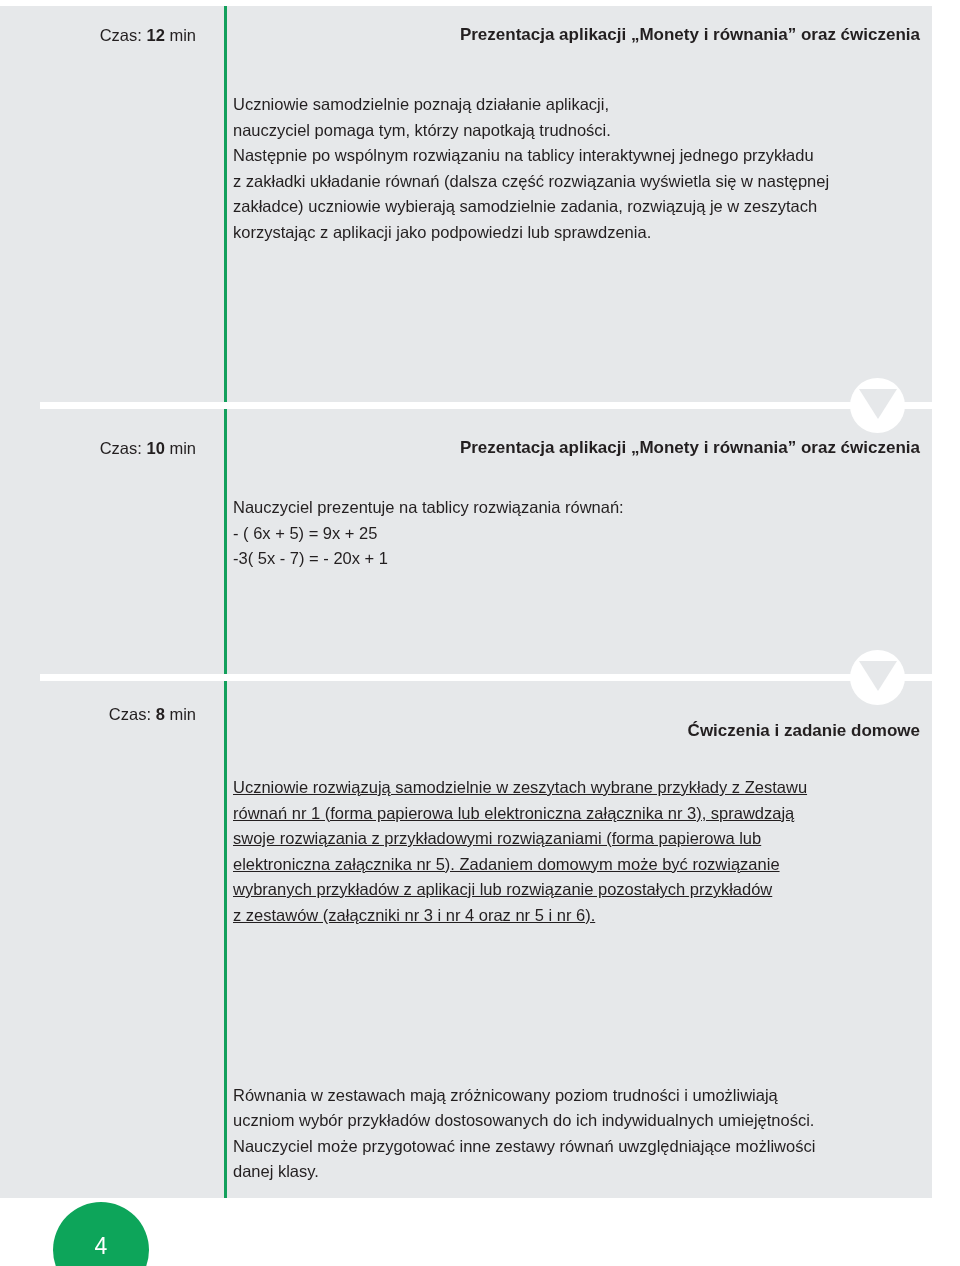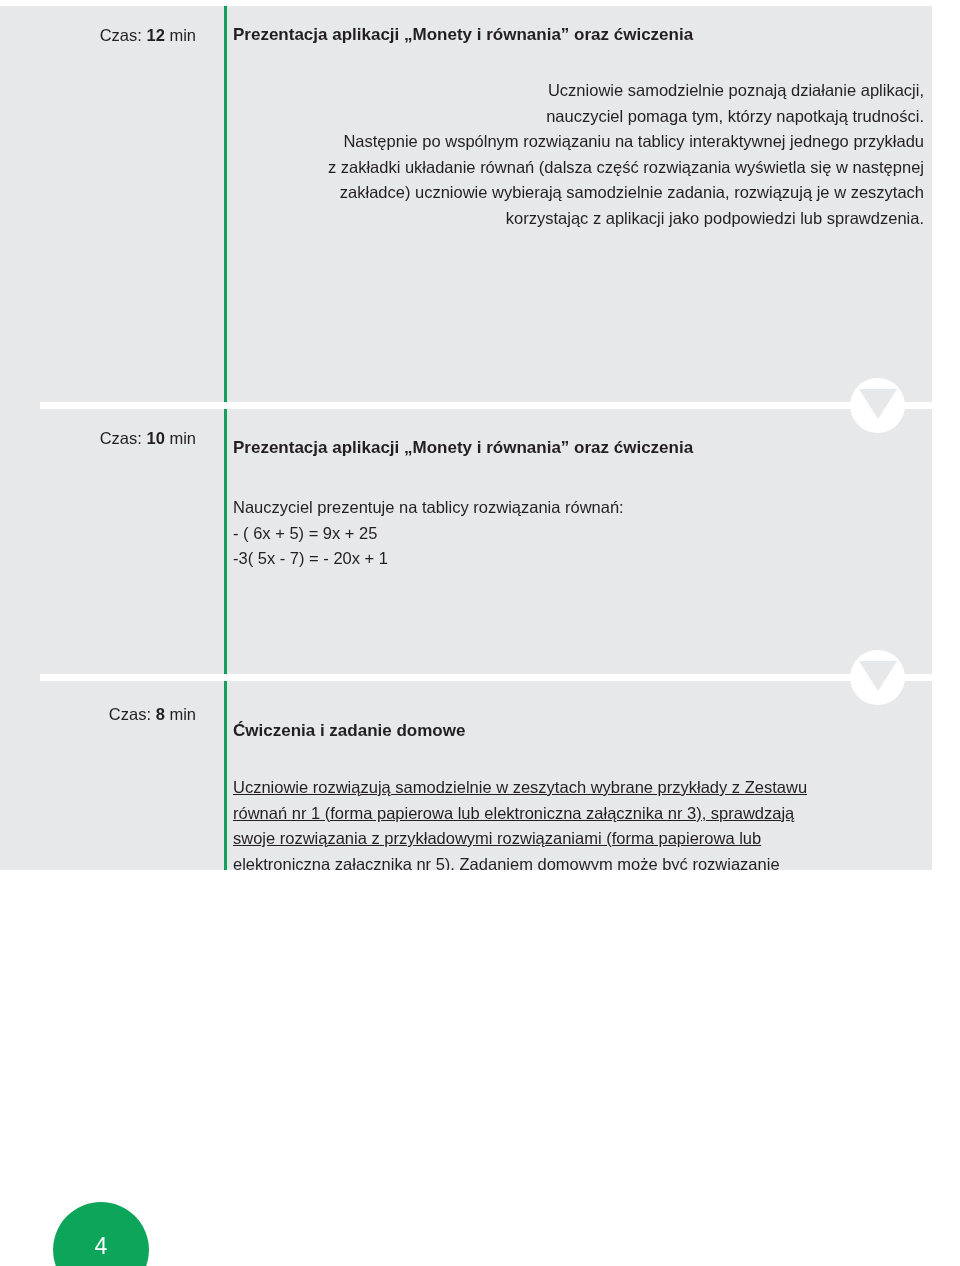--- a/index.html
+++ b/index.html
@@ -16,21 +16,21 @@
     overflow: hidden;
     position: relative;
   }
 
   
   .page {
     position: absolute;
     left: 0;
     top: 6px;
     width: 960px;
-    height: 864px;
+    height: 1192px;
     background: #e6e8ea;
     overflow: hidden;
   }
   .page-right-margin {
     position: absolute;
     right: 0;
     top: 0;
     width: 28px;
     height: 1192px;
     background: #ffffff;
@@ -100,20 +100,21 @@
     font-weight: 700;
   }
   .heading {
     position: absolute;
     left: 233px;
     right: 40px;
     font-size: 17px;
     line-height: 23px;
     font-weight: 700;
     color: #231f20;
+    text-align: right;
   }
   .body-text {
     position: absolute;
     left: 233px;
     right: 36px;
     font-size: 16.5px;
     line-height: 25.5px;
     color: #231f20;
     white-space: pre-line;
   }
@@ -148,35 +149,35 @@
   <div class="spine" style="top:397px;height:272px;"></div>
   <div class="spine" style="top:669px;height:523px;"></div>
 
   <div class="section" style="top:0px;">
     <div class="time-cell" style="top:18px;">
       <span>Czas:</span>
       <b>12</b>
       <span>min</span>
     </div>
     <div class="heading" style="top:17px;">Prezentacja aplikacji „Monety i równania” oraz ćwiczenia</div>
-    <div class="body-text" style="top:72px;text-align:right;">Uczniowie samodzielnie poznają działanie aplikacji,
+    <div class="body-text" style="top:86px;">Uczniowie samodzielnie poznają działanie aplikacji,
 nauczyciel pomaga tym, którzy napotkają trudności.
 Następnie po wspólnym rozwiązaniu na tablicy interaktywnej jednego przykładu
 z zakładki układanie równań (dalsza część rozwiązania wyświetla się w następnej
 zakładce) uczniowie wybierają samodzielnie zadania, rozwiązują je w zeszytach
 korzystając z aplikacji jako podpowiedzi lub sprawdzenia.</div>
   </div>
 
   <div class="divider" style="top:396px;"></div>
   <div class="collapse-marker" style="left:850px;top:372px;">
     <div class="notch"></div>
   </div>
 
   <div class="section" style="top:397px;">
-    <div class="time-cell" style="top:24px;">
+    <div class="time-cell" style="top:34px;">
       <span>Czas:</span>
       <b>10</b>
       <span>min</span>
     </div>
     <div class="heading" style="top:33px;">Prezentacja aplikacji „Monety i równania” oraz ćwiczenia</div>
     <div class="body-text" style="top:92px;">Nauczyciel prezentuje na tablicy rozwiązania równań:
 - ( 6x + 5) = 9x + 25
 -3( 5x - 7) = - 20x + 1</div>
   </div>
 
@@ -193,21 +194,24 @@
     </div>
     <div class="heading" style="top:44px;">Ćwiczenia i zadanie domowe</div>
     <div class="body-text" style="top:100px;text-decoration:underline;">Uczniowie rozwiązują samodzielnie w zeszytach wybrane przykłady z Zestawu
 równań nr 1 (forma papierowa lub elektroniczna załącznika nr 3), sprawdzają
 swoje rozwiązania z przykładowymi rozwiązaniami (forma papierowa lub
 elektroniczna załącznika nr 5). Zadaniem domowym może być rozwiązanie
 wybranych przykładów z aplikacji lub rozwiązanie pozostałych przykładów
 z zestawów (załączniki nr 3 i nr 4 oraz nr 5 i nr 6).</div>
 
     <div class="body-text" style="top:382px;">
-      
+      <span>Równania w zestawach mają zróżnicowany poziom trudności i umożliwiają
+uczniom wybór  przykładów dostosowanych do ich indywidualnych umiejętności.
+Nauczyciel może przygotować inne zestawy równań uwzględniające możliwości
+danej klasy.</span>
     </div>
   </div>
 
   <div class="page-right-margin"></div>
 </div>
 
 <div class="footer-band"></div>
 
 <div class="page-number">4</div>
 

